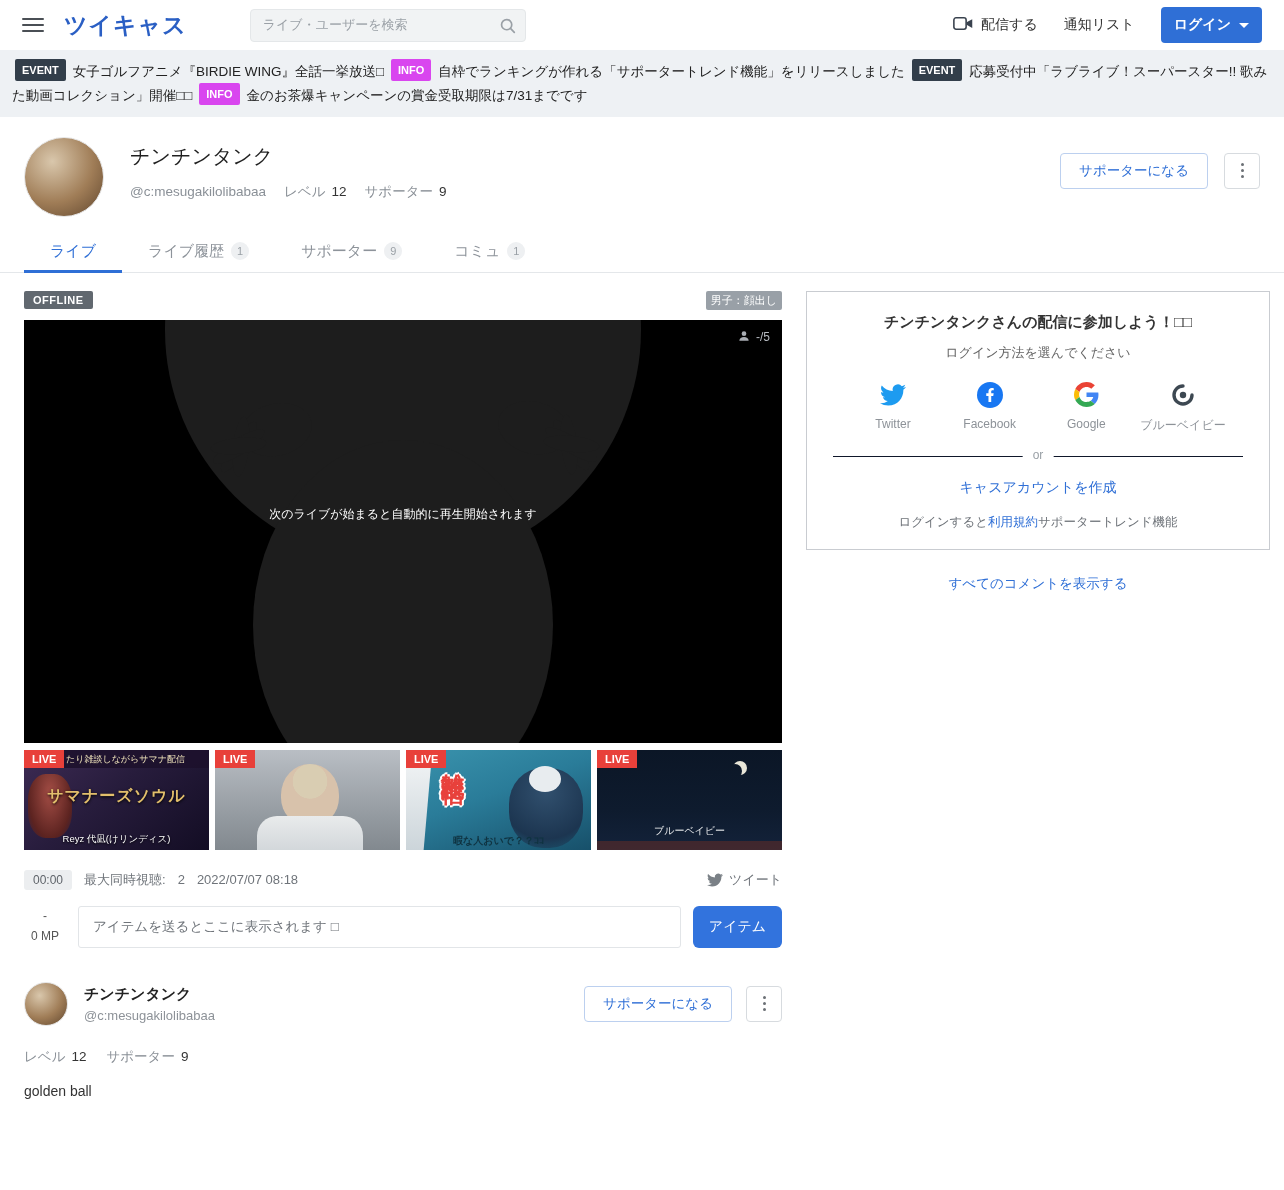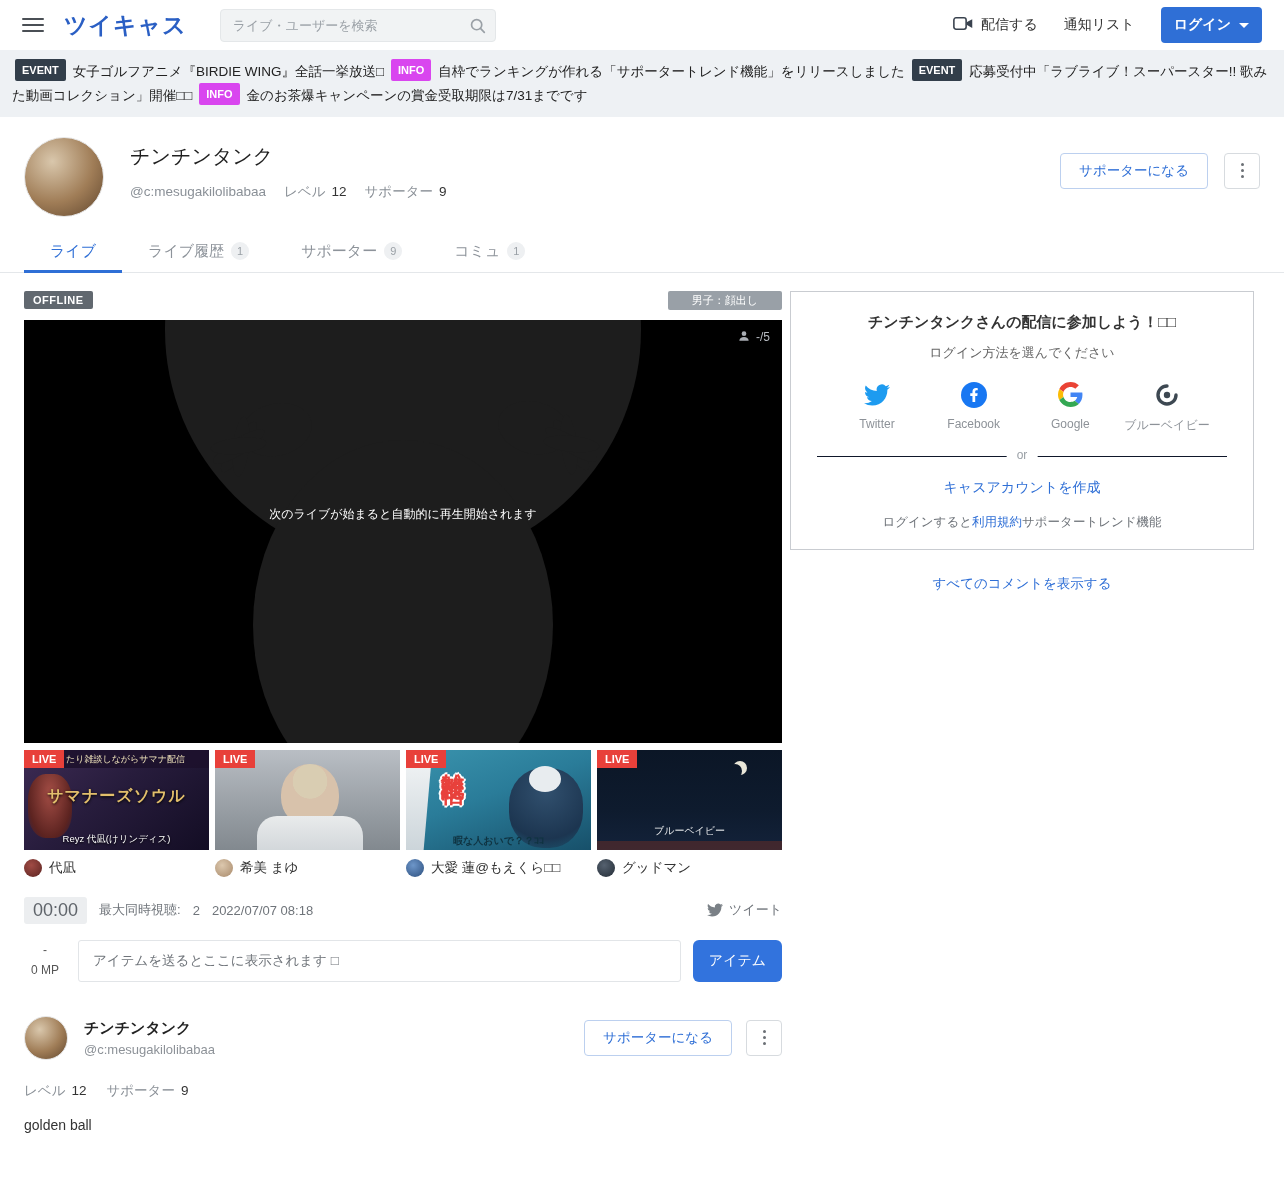--- a/index.html
+++ b/index.html
@@ -7,21 +7,21 @@
   body {
     width:1284px; height:1190px; overflow:hidden;
     font-family:"Liberation Sans","DejaVu Sans",sans-serif;
     color:#333;
   }
   
   .navbar{display:flex;align-items:center;height:50px;padding:0 22px;background:#fff;}
   .hamburger{width:22px;display:flex;flex-direction:column;gap:4px;cursor:pointer;}
   .hamburger i{display:block;height:2px;background:#4a4f55;border-radius:1px;}
   .logo{font-size:23px;font-weight:bold;color:#2a5fc4;margin-left:20px;letter-spacing:1px;cursor:pointer;}
-  .search{position:relative;margin-left:33px;}
+  .search{position:relative;margin-left:63px;font-family:Liberation Serif, serif;}
   .search input{width:276px;height:33px;background:#f1f3f4;border:1px solid #e4e7e9;border-radius:4px;
     padding:0 36px 0 12px;font-size:13px;color:#333;outline:none;font-family:inherit;}
   .search input::placeholder{color:#9aa0a6;}
   .search .sicon{position:absolute;right:10px;top:8px;}
   .nav-right{margin-left:auto;display:flex;align-items:center;gap:26px;}
   .broadcast{display:flex;align-items:center;gap:7px;font-size:14px;color:#333;cursor:pointer;}
   .notif{font-size:14px;color:#333;cursor:pointer;}
   .login-btn{display:flex;align-items:center;gap:8px;background:#2f6fd6;color:#fff;font-size:14px;font-weight:bold;
     padding:0 13px;height:36px;border-radius:4px;border:none;cursor:pointer;font-family:inherit;}
   .chev{width:0;height:0;border-left:5px solid transparent;border-right:5px solid transparent;border-top:5px solid #fff;}
@@ -49,26 +49,26 @@
     display:flex;align-items:center;justify-content:center;flex-direction:column;gap:3px;}
   .btn-dots i{width:3px;height:3px;border-radius:50%;background:#6b7075;}
   
   .tabs{display:flex;padding:0 24px;border-bottom:1px solid #e4e7ea;margin-top:14px;}
   .tab{display:flex;align-items:center;gap:7px;padding:11px 26px;font-size:15px;color:#8d939a;cursor:pointer;position:relative;}
   .tab.active{color:#2f6fd6;}
   .tab.active::after{content:"";position:absolute;left:0;right:0;bottom:-1px;height:3px;background:#2f6fd6;}
   .tab-badge{min-width:18px;height:18px;border-radius:9px;background:#eef0f2;color:#9aa0a6;
     font-size:11px;line-height:18px;text-align:center;padding:0 5px;}
   
-  .content{display:flex;gap:8px;padding:18px 24px 0;}
+  .content{display:flex;gap:24px;padding:18px 24px 0;}
   .col-left{width:758px;flex:none;}
   .col-right{width:464px;flex:none;}
   .badges-row{display:flex;justify-content:space-between;align-items:center;margin-bottom:10px;}
   .offline-badge{background:#61686f;color:#fff;font-size:11px;font-weight:bold;padding:3px 9px;letter-spacing:.5px;border-radius:2px;}
-  .cat-badge{background:#99a0a7;color:#fff;font-size:11px;padding:2px 24px;border-radius:2px;}
+  .cat-badge{background:#99a0a7;color:#fff;font-size:11px;padding:2px 5px;border-radius:2px;}
   .player{position:relative;width:758px;height:423px;background:#000;overflow:hidden;cursor:pointer;}
   .viewers{position:absolute;top:9px;right:12px;display:flex;align-items:center;gap:5px;color:#b6bac0;font-size:12px;}
   .p-msg{position:absolute;top:186px;left:0;width:100%;text-align:center;color:#fff;font-size:12px;}
   
   .thumbs{display:flex;gap:6px;margin-top:7px;}
   .thumb{width:185px;height:100px;position:relative;overflow:hidden;cursor:pointer;flex:none;}
   .live{position:absolute;top:0;left:0;background:#e8403a;color:#fff;font-size:11px;font-weight:bold;padding:3px 8px;z-index:3;}
   .thumb-1{background:linear-gradient(140deg,#3d2b54 0%,#271c3c 45%,#130d24 100%);}
   .t1-char{position:absolute;left:4px;top:24px;width:44px;height:64px;border-radius:40%;
     background:radial-gradient(ellipse at 50% 30%,#a34d45,#5c2320 70%,rgba(0,0,0,0));}
@@ -100,21 +100,21 @@
   .users{display:flex;gap:6px;margin-top:9px;}
   .user{width:185px;display:flex;align-items:center;gap:7px;font-size:13.5px;color:#333;flex:none;
     overflow:hidden;white-space:nowrap;cursor:pointer;}
   .uav{width:18px;height:18px;border-radius:50%;flex:none;}
   .uav-1{background:radial-gradient(circle at 40% 35%,#a04b45,#5c2421);}
   .uav-2{background:radial-gradient(circle at 40% 35%,#dcc8ae,#a8896a);}
   .uav-3{background:radial-gradient(circle at 40% 35%,#6d96c9,#2c4f7e);}
   .uav-4{background:radial-gradient(circle at 40% 35%,#55616f,#232c36);}
   
   .stats{display:flex;align-items:center;gap:12px;margin-top:20px;font-size:13px;color:#6f747a;}
-  .dur{background:#eceef0;color:#5f646a;padding:3px 9px;border-radius:3px;font-size:18px;}
+  .dur{background:#eceef0;color:#5f646a;padding:3px 9px;border-radius:3px;font-size:12px;}
   .tweet{margin-left:auto;display:flex;align-items:center;gap:6px;color:#6f747a;cursor:pointer;}
   
   .itembar{display:flex;align-items:center;gap:12px;margin-top:16px;}
   .mp{width:42px;text-align:center;font-size:12px;color:#555;line-height:1.6;}
   .itembox{flex:1;height:42px;border:1px solid #e2e5e8;border-radius:3px;display:flex;align-items:center;
     padding:0 14px;font-size:13.5px;color:#6f747a;}
   .item-btn{width:89px;height:42px;background:#3273dd;color:#fff;border:none;border-radius:6px;font-size:14px;
     cursor:pointer;font-family:inherit;}
   
   .profile2{display:flex;align-items:center;margin-top:34px;}
@@ -293,38 +293,20 @@
         <div class="t3-caption">暇な人おいで？？ｺｺ</div>
       </div>
       <div class="thumb thumb-4">
         <span class="live">LIVE</span>
         <div class="t4-moon"></div>
         <div class="t4-title">ブルーベイビー</div>
         <div class="t4-strip"></div>
       </div>
     </div>
 
-    <div class="users">
-      <div class="user">
-        <span class="uav uav-1"></span>
-        <span>代凪</span>
-      </div>
-      <div class="user">
-        <span class="uav uav-2"></span>
-        <span>希美 まゆ</span>
-      </div>
-      <div class="user">
-        <span class="uav uav-3"></span>
-        <span>大愛 蓮@もえくら□□</span>
-      </div>
-      <div class="user">
-        <span class="uav uav-4"></span>
-        <span>グッドマン</span>
-      </div>
-    </div>
 
     <div class="stats">
       <span class="dur">00:00</span>
       <span>最大同時視聴:</span>
       <span>2</span>
       <span>2022/07/07 08:18</span>
       <span class="tweet">
         <svg width="16" height="16" viewBox="0 0 24 24" fill="#7a8086">
             <path d="M23.953 4.57a10 10 0 01-2.825.775 4.958 4.958 0 002.163-2.723 9.99 9.99 0 01-3.127 1.195 4.92 4.92 0 00-8.384 4.482C7.69 8.095 4.067 6.13 1.64 3.162a4.822 4.822 0 00-.666 2.475c0 1.71.87 3.213 2.188 4.096a4.904 4.904 0 01-2.228-.616v.06a4.923 4.923 0 003.946 4.827 4.996 4.996 0 01-2.212.085 4.936 4.936 0 004.604 3.417 9.867 9.867 0 01-6.102 2.105c-.39 0-.779-.023-1.17-.067a13.995 13.995 0 007.557 2.209c9.053 0 13.998-7.496 13.998-13.985 0-.21 0-.42-.015-.63A9.935 9.935 0 0024 4.59z"></path>
           </svg>

